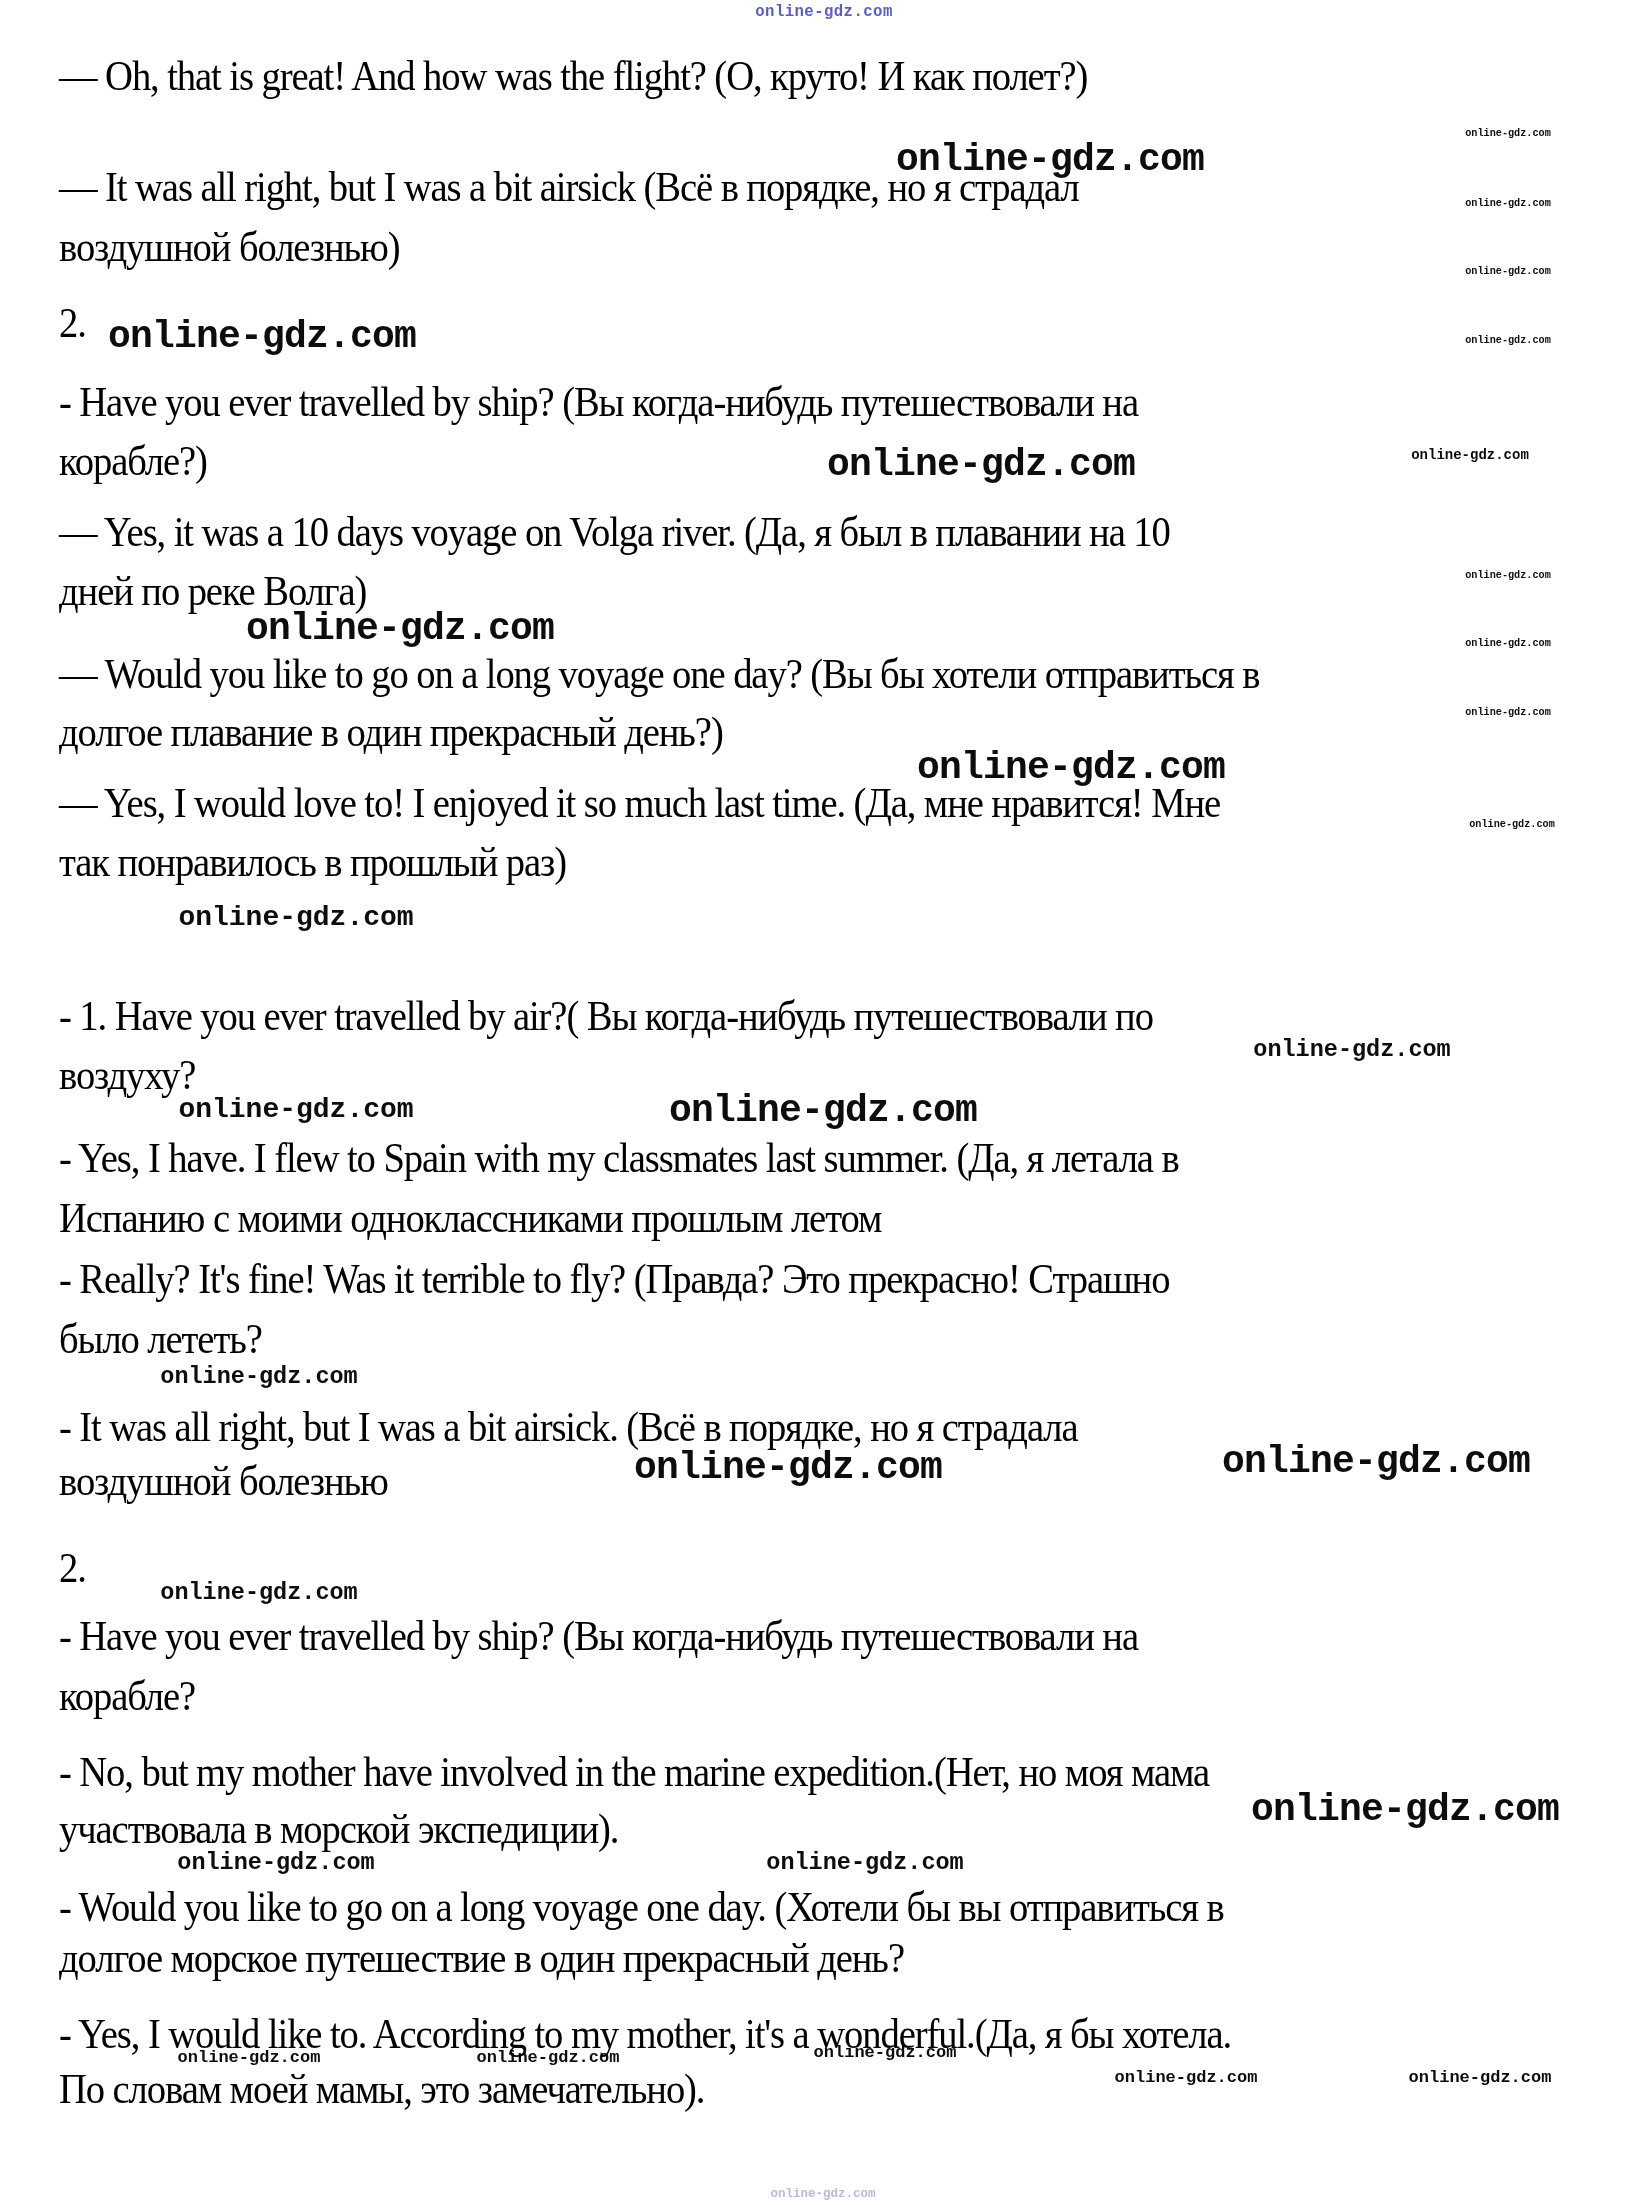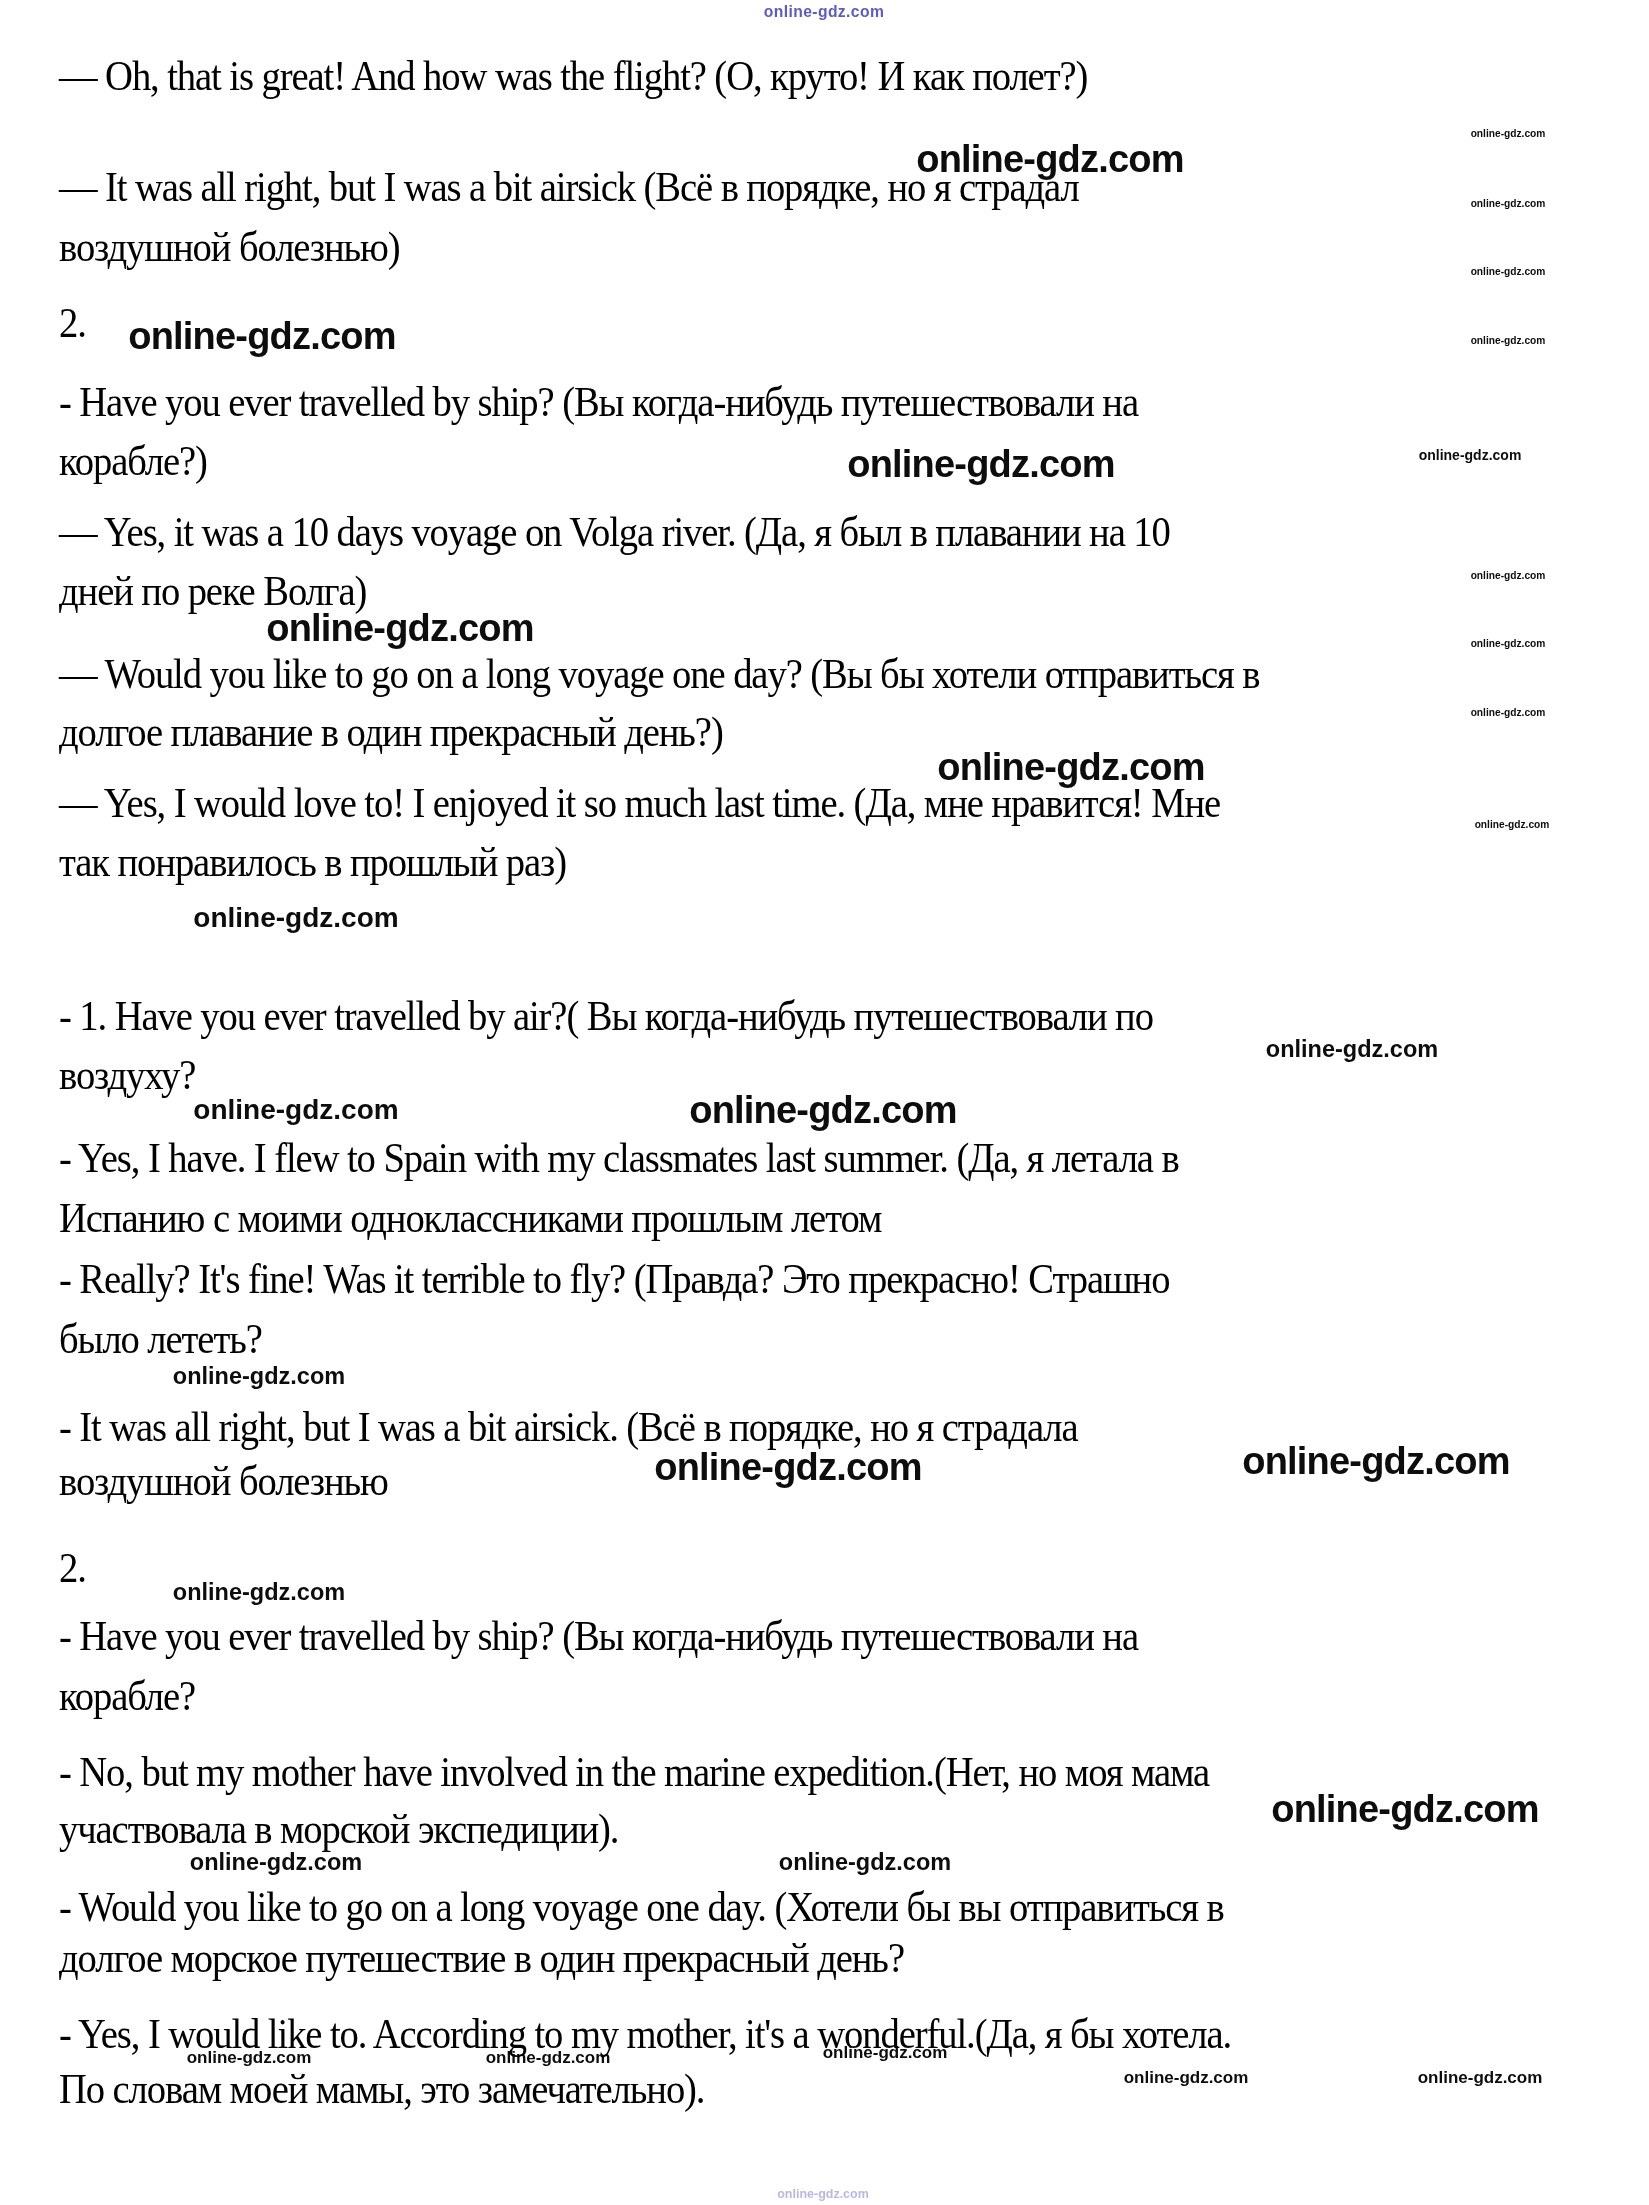--- a/index.html
+++ b/index.html
@@ -18,21 +18,21 @@
     font-size:42px;
     line-height:1;
     color:#000;
     white-space:nowrap;
     letter-spacing:-1.2px;
     transform:scaleX(0.92);
     transform-origin:0 0;
   }
   .wm {
     position:absolute;
-    font-family:Liberation Sans, sans-serif;
+    font-family:Liberation Mono, monospace;
     color:#0d0d0d;
     white-space:nowrap;
     transform:translateX(-50%);
     z-index:1;
   }
   .wm-bold      { font-size:38px; font-weight:700; letter-spacing:-0.8px; }
   .wm-medium    { font-size:28px; font-weight:600; }
   .wm-medium-sm { font-size:23.5px; font-weight:600; }
   .wm-right-md  { font-size:14px; font-weight:600; }
   .wm-small     { font-size:10.2px; font-weight:600; }

